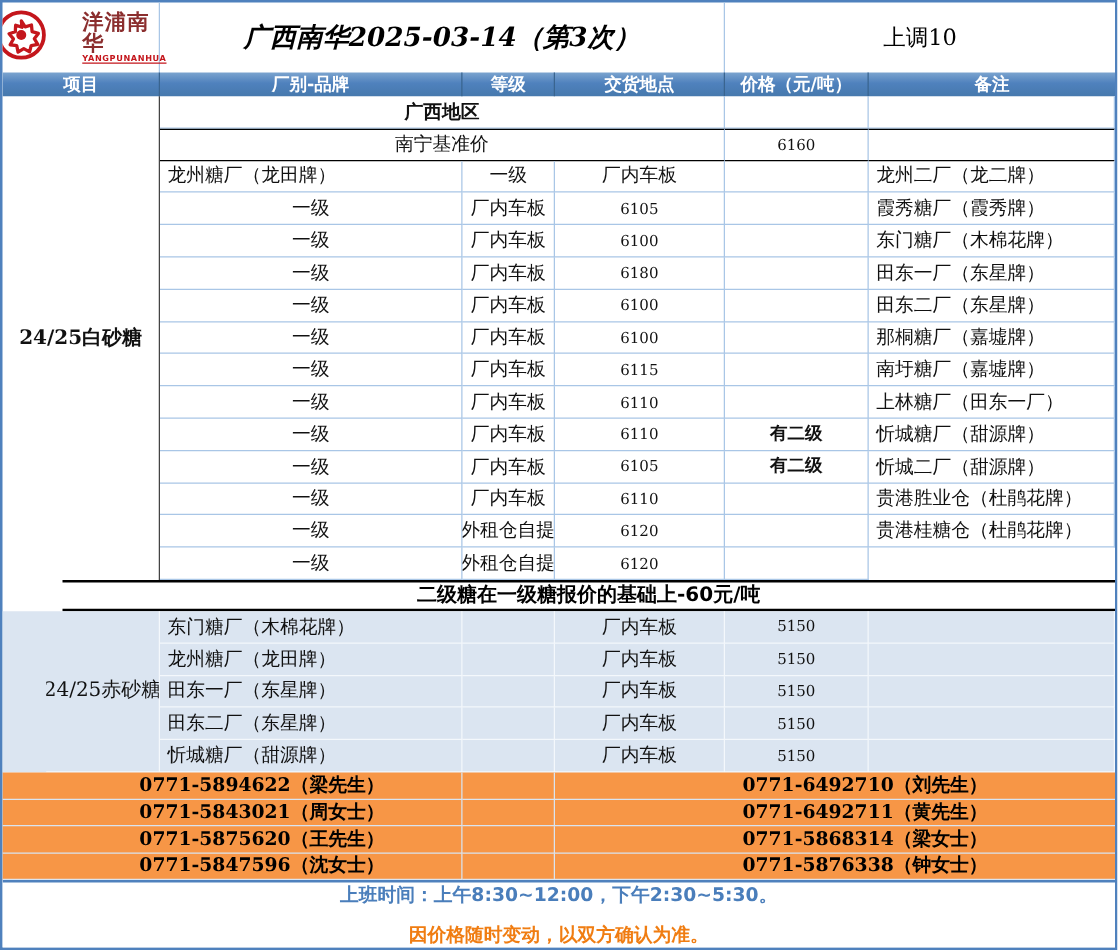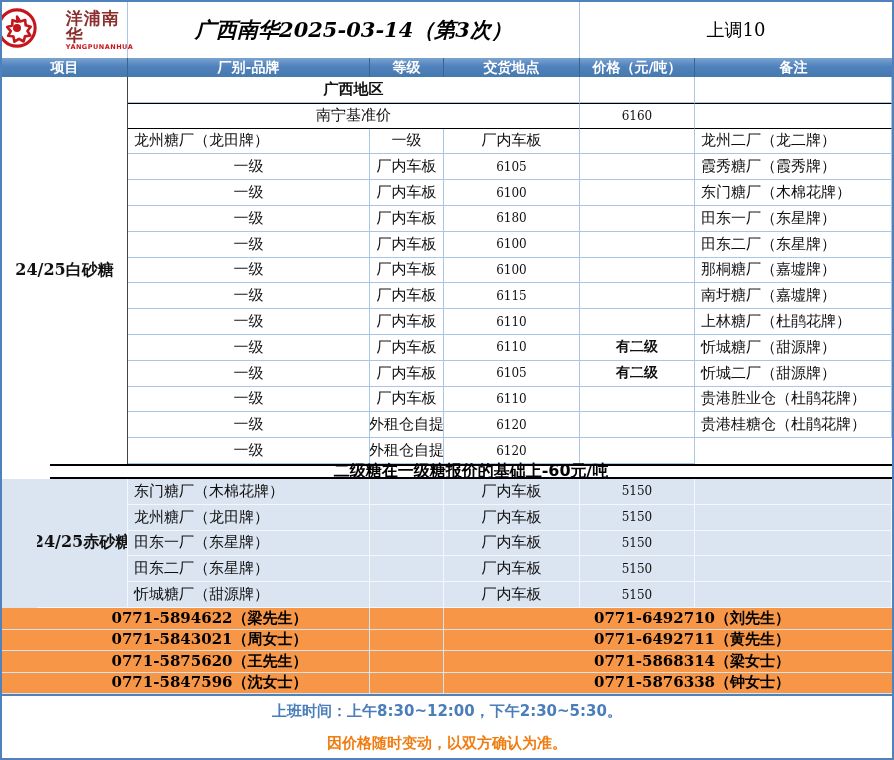--- a/index.html
+++ b/index.html
@@ -17,21 +17,21 @@
          font-family:"DejaVu Serif","Liberation Serif",serif;}
   .bold{ font-weight:bold; }
 
   
   .top-header{ height:56px; display:grid; grid-template-columns:126px 452px 312px; }
   .top-header > div{ border-right:1px solid #a9c6e6; display:flex; align-items:center; justify-content:center;gap:28px; }
   .logo-cell{ gap:5px; }
   .logo-text{ display:flex; flex-direction:column; align-items:center; line-height:1; }
   .logo-cn{ font-size:17px; font-weight:bold; color:#8b2e2e; letter-spacing:1px;
             font-family:"DejaVu Serif","Liberation Serif",serif;}
-  .logo-en{ font-size:6.5px; color:#c4161c; letter-spacing:.5px; margin-top:0; font-weight:bold;}
+  .logo-en{ font-size:6.5px; color:#c4161c; letter-spacing:.5px; margin-top:0; font-weight:bold;text-decoration:underline;}
   .doc-title{ font-size:21px; font-weight:bold; color:#000;
               font-family:"DejaVu Serif","Liberation Serif",serif;font-style:italic;}
   .change-note{ font-size:18px; color:#000; font-family:"DejaVu Serif","Liberation Serif",serif;}
   .top-header > div:last-child{ border-right:none; }
 
   
   .col-header{ height:19px; display:grid; grid-template-columns:126px 242px 74px 136px 115px 197px;
                background:linear-gradient(#7ba4cf, #4f81bd 45%, #4679ad); }
   .col-header .hcell{ display:flex; align-items:center; justify-content:center;
                       color:#fff; font-weight:bold; font-size:14px;
@@ -44,31 +44,31 @@
                   grid-template-rows:repeat(15, 1fr); }
   .ws-label{ grid-row:1 / 16; grid-column:1; font-size:16px; font-weight:bold;
              border-right:1px solid #444; border-bottom:none; }
   .span3{ grid-column:span 3; }
   .brand{ justify-content:flex-start; padding-left:6px; }
   .bench{ border-top:1px solid #000; border-bottom:1px solid #000; }
   .remark-b{ font-weight:bold; font-family:"DejaVu Sans","Liberation Sans",sans-serif; font-size:14px;}
   .num{ font-size:12px; }
 
   
-  .divider{ height:15px; display:flex; align-items:center; justify-content:center;
+  .divider{ height:25px; display:flex; align-items:center; justify-content:center;
             font-size:16px; font-weight:bold; color:#000;
             border-top:2px solid #000; border-bottom:2px solid #000;
             font-family:"DejaVu Sans","Liberation Sans",sans-serif;margin-left:48px;}
 
   
   .blue-section{ height:129px; display:grid;
                  grid-template-columns:126px 242px 74px 136px 115px 197px;
                  grid-template-rows:repeat(5, 1fr); background:#dbe5f1; }
   .blue-section .cell{ border-right:1px solid #f4f8fc; border-bottom:1px solid #f4f8fc; }
-  .bs-label{ grid-row:1 / 6; grid-column:1; font-size:16px; font-weight:bold;
+  .bs-label{ grid-row:1 / 6; grid-column:1; font-size:16px; font-weight:normal;
              border-right:1px solid #f4f8fc;margin-left:35px; }
 
   
   .orange-section{ height:86px; display:grid;
                    grid-template-columns:368px 74px 448px;
                    grid-template-rows:repeat(4, 1fr); background:#f79646; }
   .orange-section .cell{ border-right:1px solid #d9e4f0; border-bottom:1px solid #d9e4f0;
                          font-weight:bold; font-size:15px; color:#000;
                          font-family:"DejaVu Serif","Liberation Serif",serif;padding-left:48px;}
   .orange-section .cell:nth-child(3n){ border-right:none; }
@@ -163,21 +163,21 @@
     <div class="cell">厂内车板</div>
     <div class="cell num">6115</div>
     <div class="cell remark-b"></div>
 
     <div class="cell brand">南圩糖厂（嘉墟牌）</div>
     <div class="cell">一级</div>
     <div class="cell">厂内车板</div>
     <div class="cell num">6110</div>
     <div class="cell remark-b"></div>
 
-    <div class="cell brand">上林糖厂（杜鹃花牌）</div>
+    <div class="cell brand">上林糖厂（田东一厂）</div>
     <div class="cell">一级</div>
     <div class="cell">厂内车板</div>
     <div class="cell num">6110</div>
     <div class="cell remark-b">有二级</div>
 
     <div class="cell brand">忻城糖厂（甜源牌）</div>
     <div class="cell">一级</div>
     <div class="cell">厂内车板</div>
     <div class="cell num">6105</div>
     <div class="cell remark-b">有二级</div>

